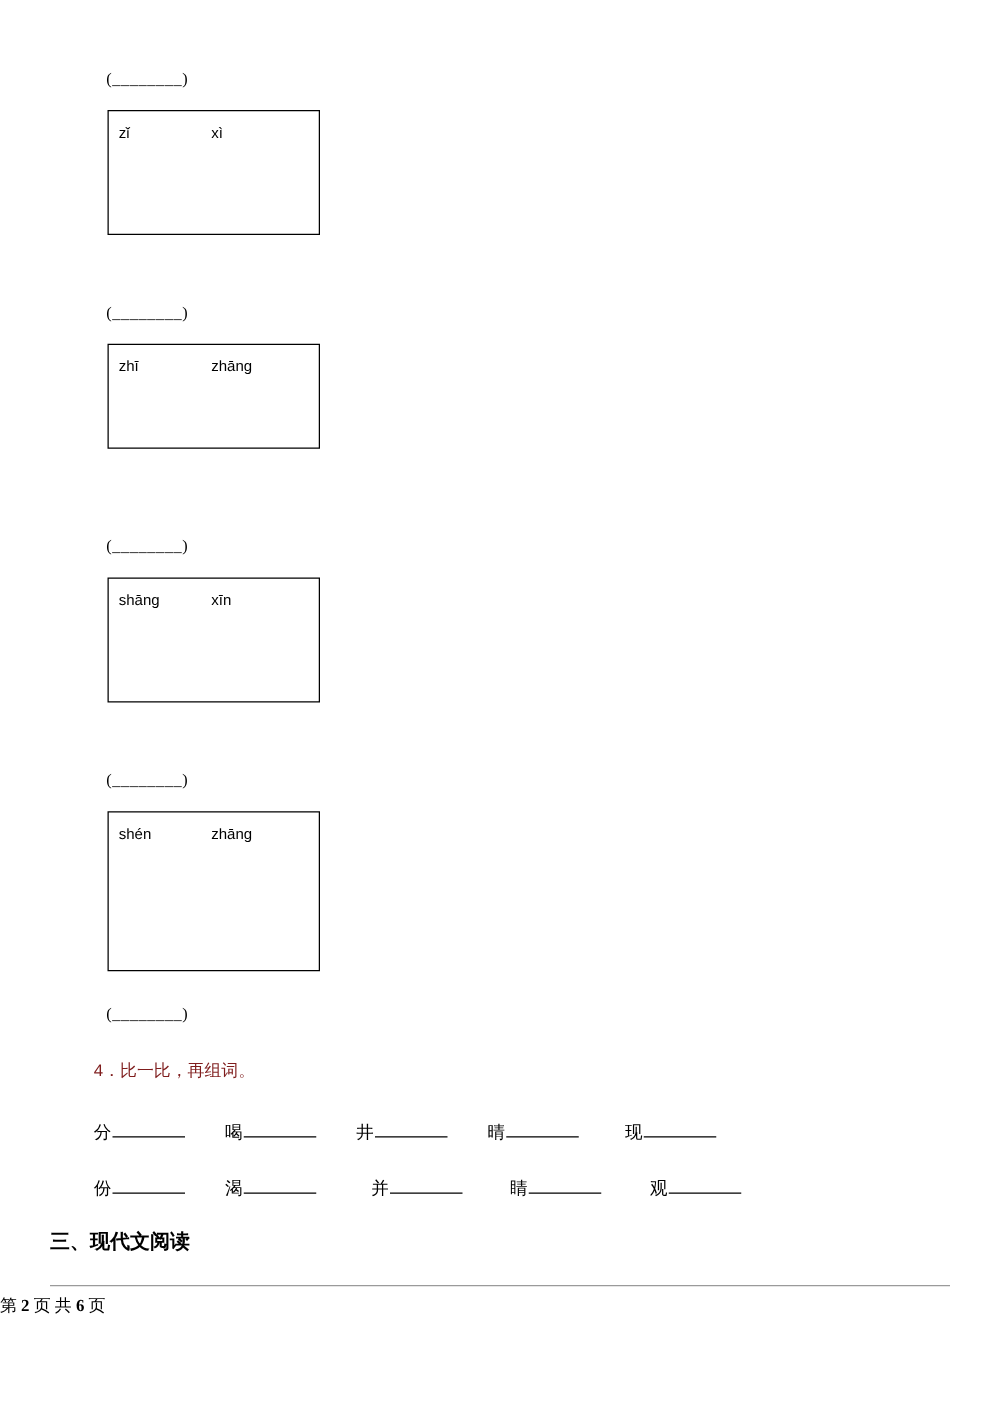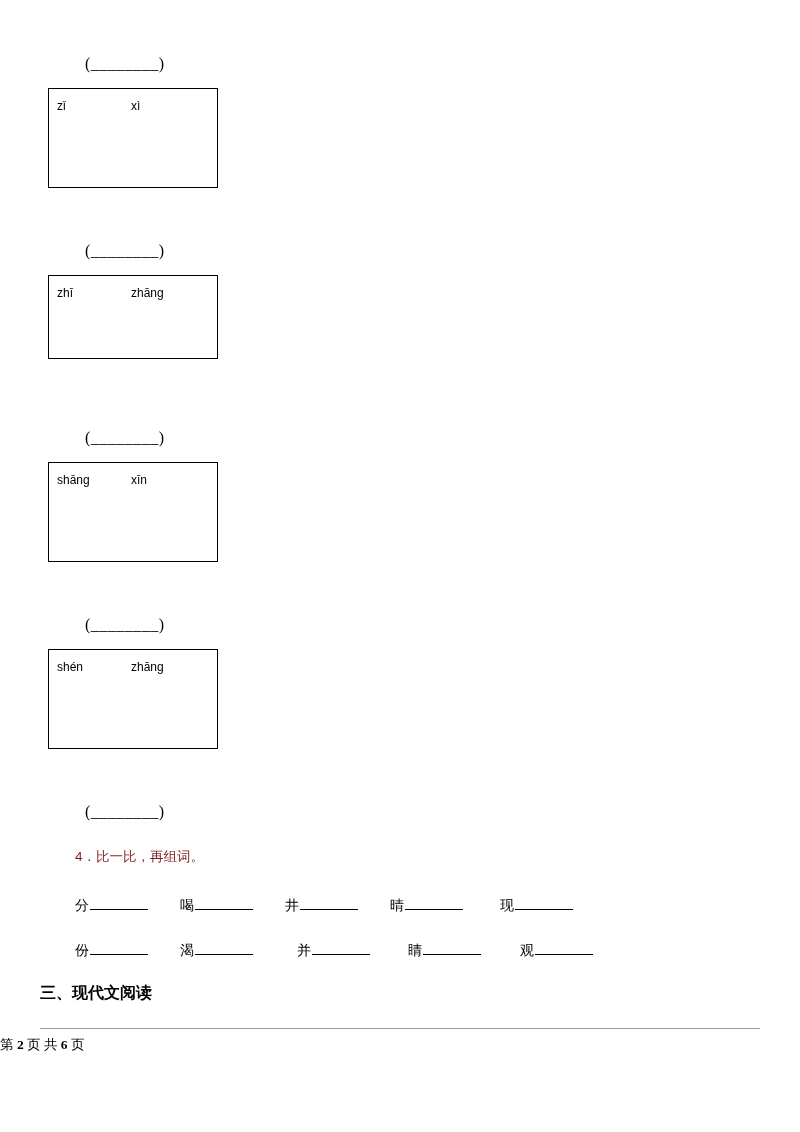--- a/index.html
+++ b/index.html
@@ -19,32 +19,33 @@
     position: absolute;
     left: 0; top: 0;
     width: 800px;
     height: 1132px;
   }
 
   
   .answer-line {
     position: absolute;
     font-family: "Liberation Serif", serif;
-    font-size: 16px;
+    font-size: 13px;
     letter-spacing: 0.5px;
     color: #000;
     white-space: nowrap;
   }
 
   
   .write-box {
     position: absolute;
     border: 1px solid #000000;
     box-sizing: border-box;
     background: #ffffff;
+    margin-left: 38px;
   }
   .write-box .pinyin {
     position: absolute;
     top: 10px;
     font-family: "Liberation Sans", sans-serif;
     font-size: 12px;
     color: #000;
     white-space: nowrap;
   }
   .write-box .py1 { left: 8px; }
@@ -133,21 +134,21 @@
     <span class="pinyin py2">zhāng</span>
   </div>
 
   <div class="answer-line" style="left:85px; top:429px;">(________)</div>
   <div class="write-box" style="left:48px; top:462px; width:170px; height:100px;">
     <span class="pinyin py1">shāng</span>
     <span class="pinyin py2">xīn</span>
   </div>
 
   <div class="answer-line" style="left:85px; top:616px;">(________)</div>
-  <div class="write-box" style="left:48px; top:649px; width:170px; height:100px;text-align:right;">
+  <div class="write-box" style="left:48px; top:649px; width:170px; height:128px;text-align:right;">
     <span class="pinyin py1">shén</span>
     <span class="pinyin py2">zhāng</span>
   </div>
 
   <div class="answer-line" style="left:85px; top:803px;">(________)</div>
 
   <div class="q-heading" style="left:75px; top:848px;">4．比一比，再组词。</div>
 
   <div class="word-row" style="top:895px;">
     <span class="word-cell" style="left:0px;"><span class="ch">分</span><span class="blank"></span></span>

